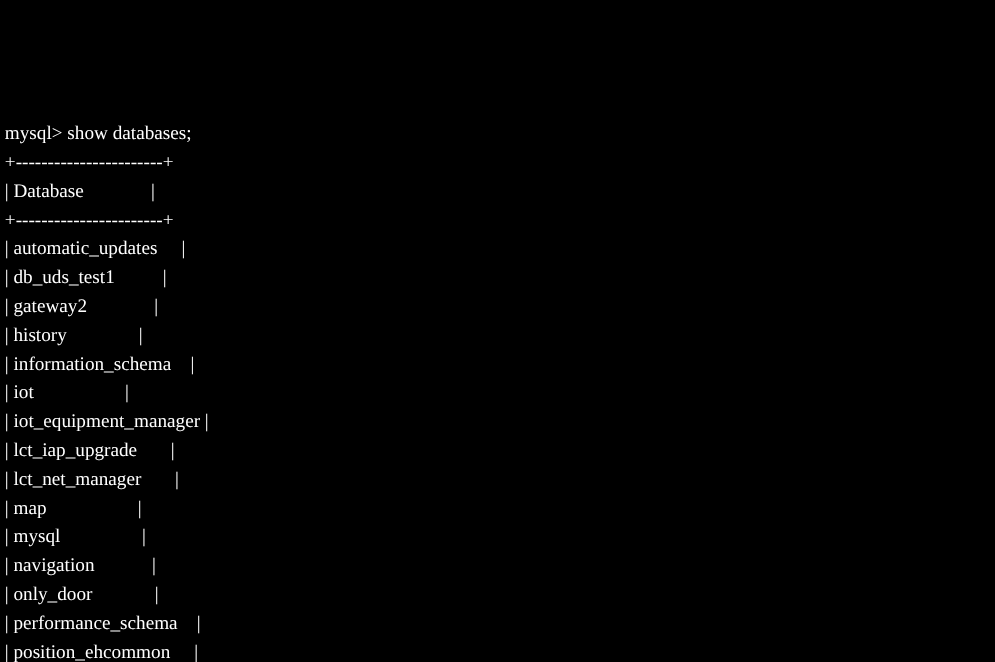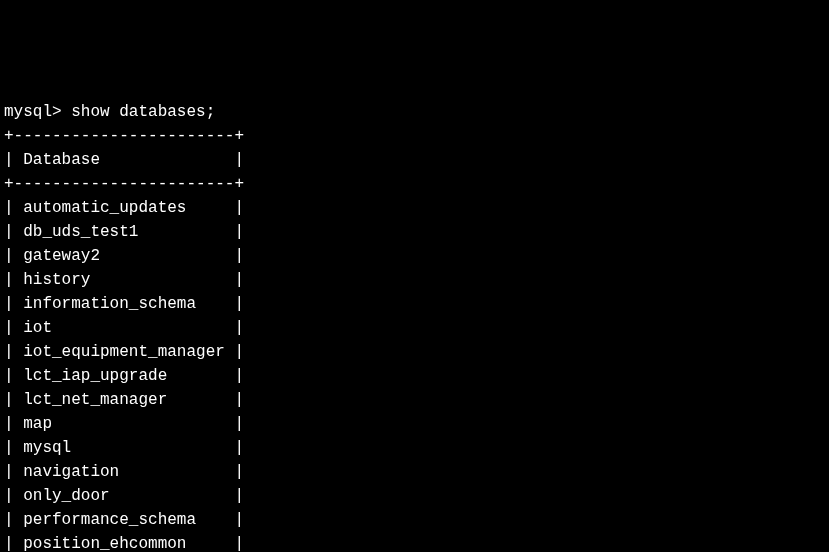--- a/index.html
+++ b/index.html
@@ -14,20 +14,21 @@
       font-size: 16px;
       line-height: 1.5;
       padding: 4px 4px;
       width: 829px;
       height: 552px;
       white-space: pre;
       overflow: hidden;
     }
     .line {
       display: block;
+      font-family: Liberation Serif, serif;
     }
     .term {
       letter-spacing: 0;
     }
   </style>
 </head>
 <body>
 
 
 

